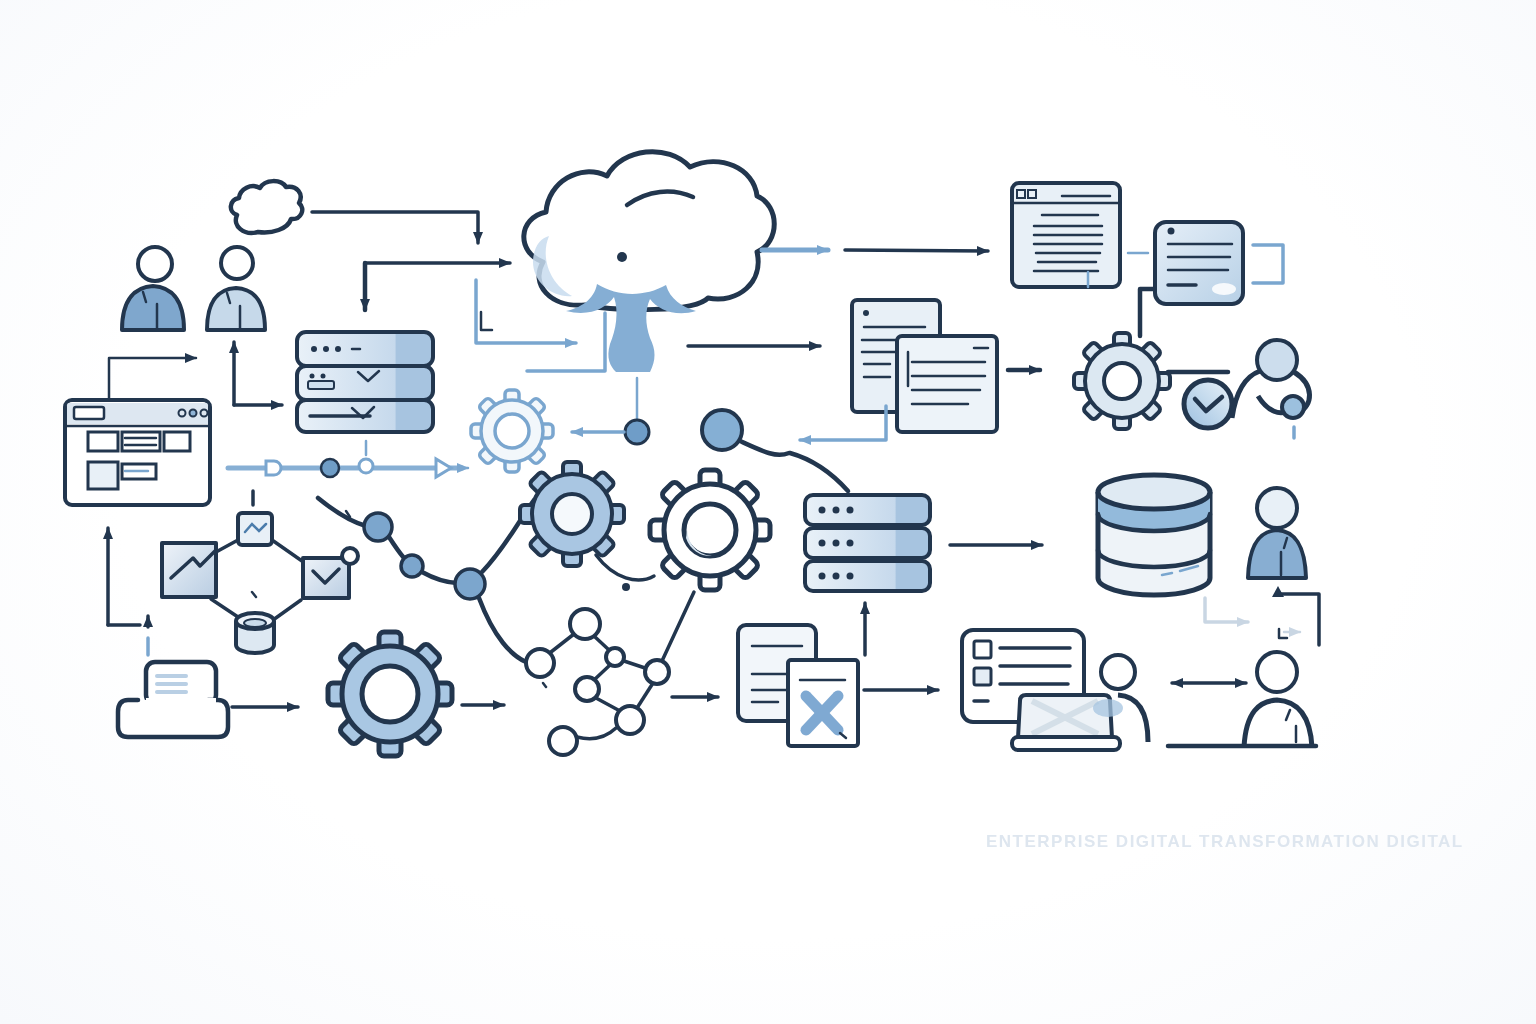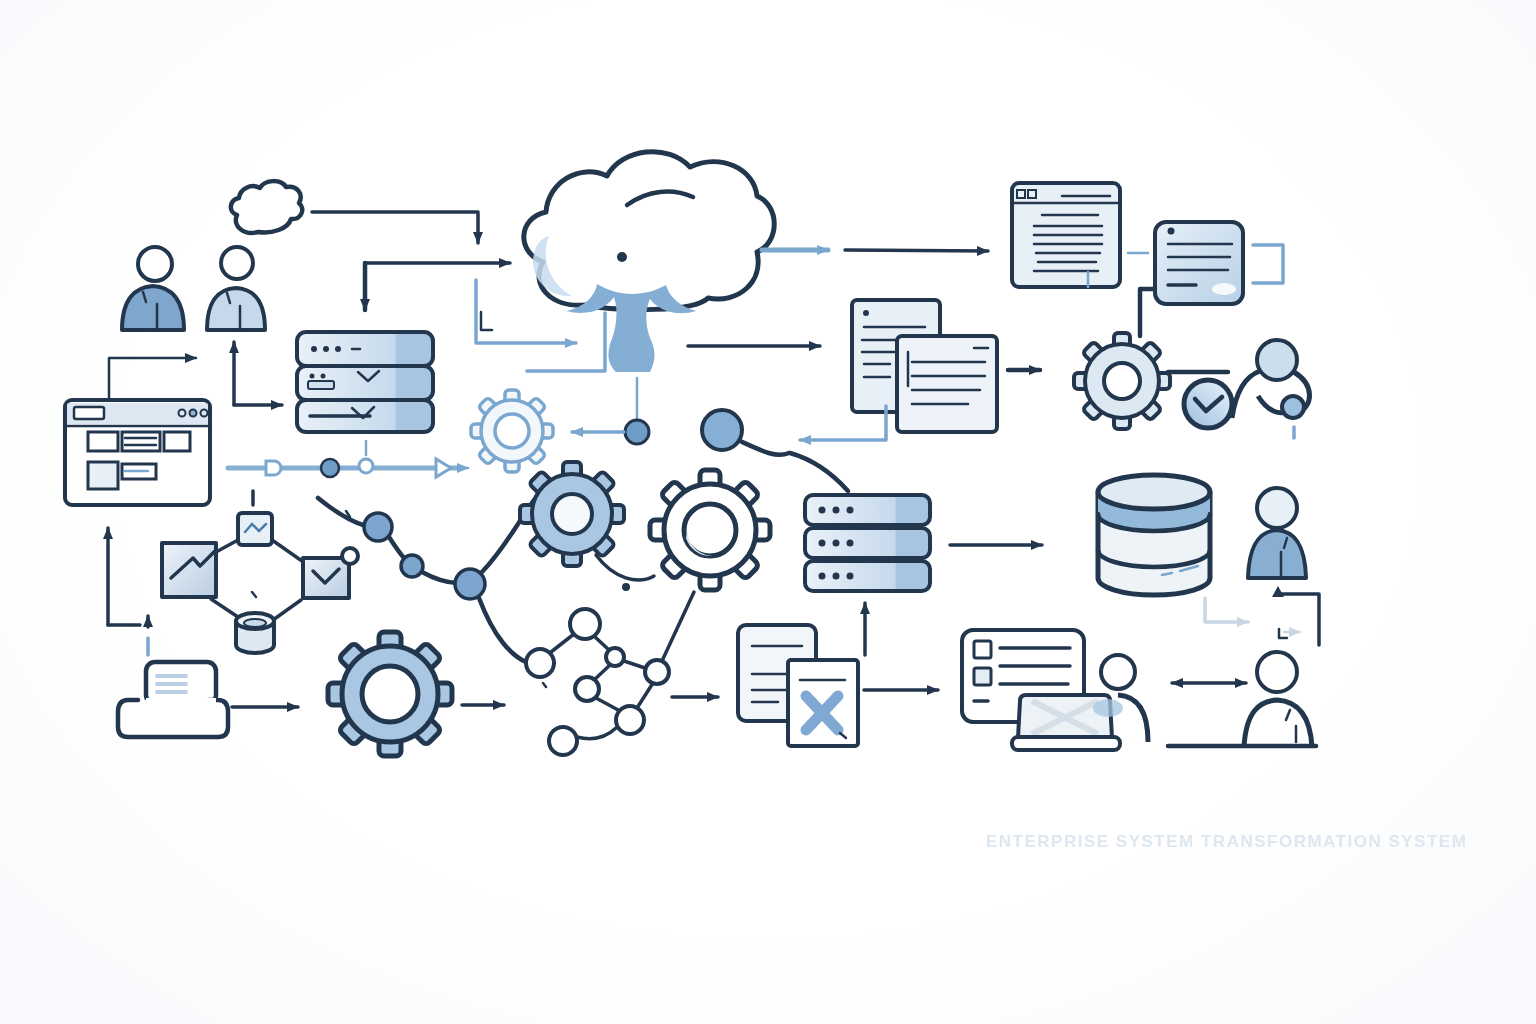--- a/index.html
+++ b/index.html
@@ -452,14 +452,14 @@
   <path class="ln" d="M1172 683 L1246 683" marker-start="url(#mD)" marker-end="url(#mD)"></path>
   <g>
     <circle class="shape f-white" cx="1277" cy="672" r="20"></circle>
     <path class="shape5 f-white" d="M1244 747 C1246 712 1259 701 1277 700 C1295 701 1310 712 1312 747"></path>
     <path class="ln2" d="M1290 710 L1286 720"></path>
     <path class="ln2" d="M1296 726 L1296 742"></path>
   </g>
   <path class="ln4" d="M1168 746 L1316 746"></path>
 </svg>
 
-<div class="watermark">ENTERPRISE SYSTEM TRANSFORMATION SYSTEM</div>
+<div class="watermark">ENTERPRISE DIGITAL TRANSFORMATION DIGITAL</div>
 </div>
 
 </body></html>

